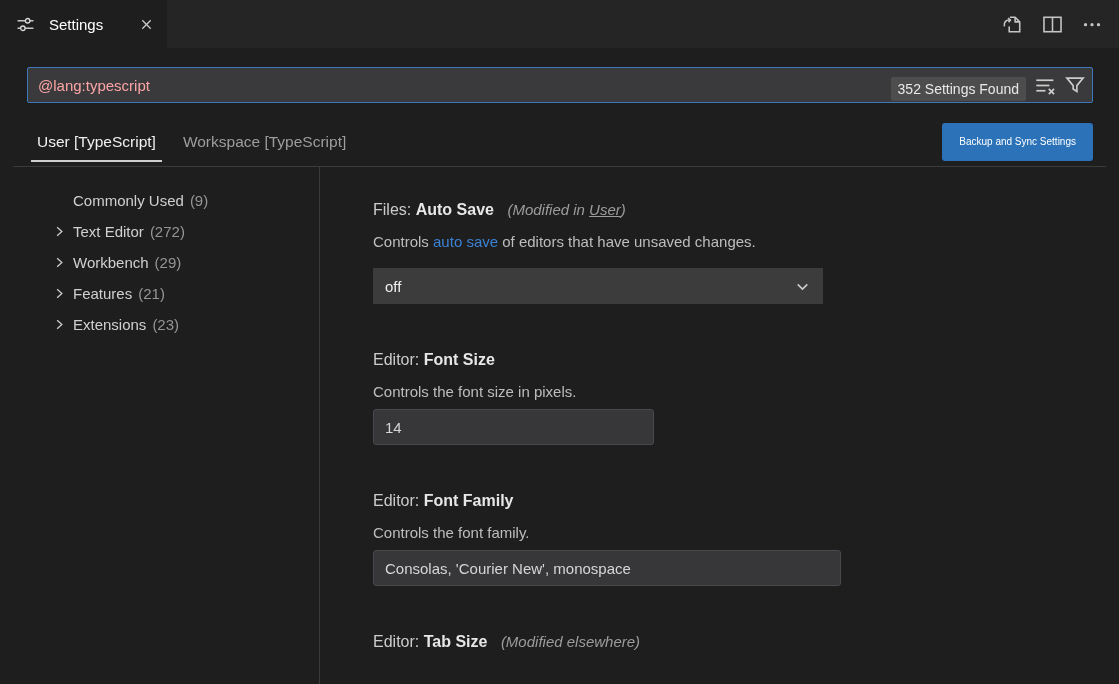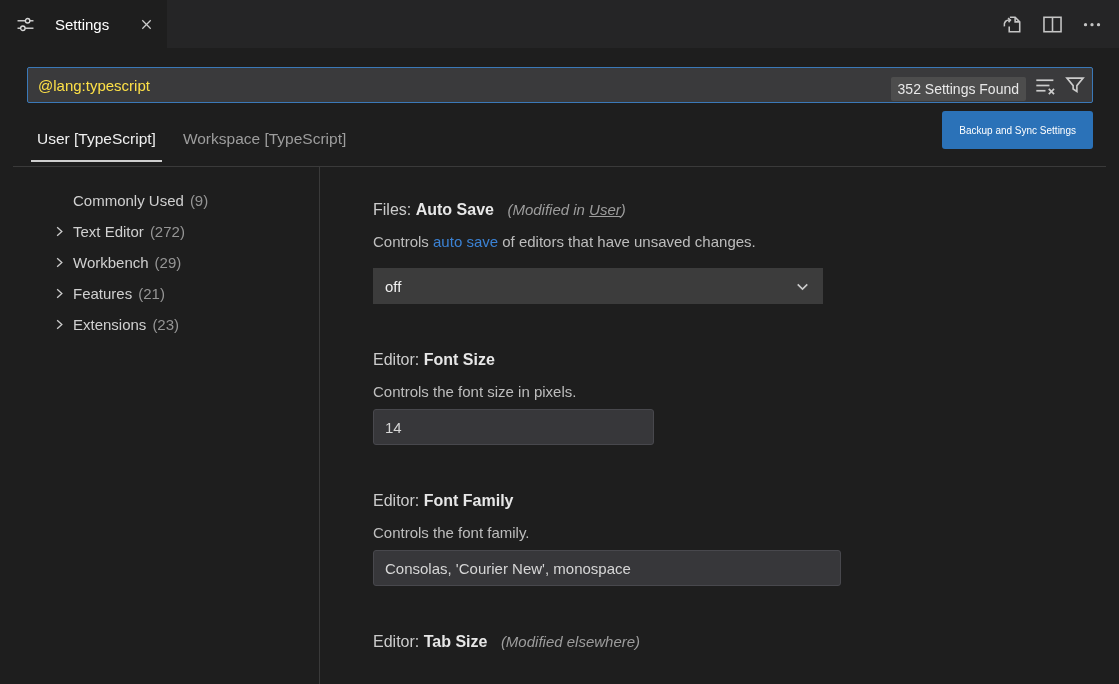--- a/index.html
+++ b/index.html
@@ -11,44 +11,44 @@
   }
   .window { width:1119px; height:684px; display:flex; flex-direction:column; background:#1e1e1e; }
 
   
   .tab-bar { height:48px; background:#252526; display:flex; align-items:stretch; flex:0 0 auto; }
   .tab {
     width:167px; background:#1e1e1e; display:flex; align-items:center;
     padding:0 13px 0 17px; cursor:pointer;
   }
   .tab-icon { color:#d7d7d7; display:flex; }
-  .tab-label { color:#ffffff; font-size:15px; margin-left:21px; }
+  .tab-label { color:#ffffff; font-size:15px; margin-left:15px; }
   .tab-close { margin-left:auto; color:#cccccc; display:flex; }
   .tab-actions { margin-left:auto; display:flex; align-items:center; gap:19px; padding-right:17px; color:#c5c5c5; }
   .action-icon { display:flex; cursor:pointer; }
 
   
   .search-section { padding:19px 26px 0 27px; flex:0 0 auto; }
   .search-box {
     height:36px; background:#3a3a3c; border:1px solid #3b79b8; border-radius:2px;
     display:flex; align-items:center; padding-right:7px;
   }
   .search-input {
     flex:1; height:100%; background:transparent; border:none; outline:none;
-    color:#fde047; font-size:15px; padding:0 10px;
+    color:#fca5a5; font-size:15px; padding:0 10px;
     font-family:"Liberation Sans", sans-serif;
   }
   .results-badge {
     background:#4d4d4d; color:#e8e8e8; font-size:14px;
     padding:4px 7px; border-radius:2px; white-space:nowrap;margin-top:8px;
   }
   .search-icon { color:#cccccc; display:flex; margin-left:9px; cursor:pointer; }
 
   
-  .scope-row { height:63px; display:flex; align-items:flex-start; padding:8px 26px 0 31px; flex:0 0 auto; }
+  .scope-row { height:63px; display:flex; align-items:center; padding:14px 26px 0 31px; flex:0 0 auto; }
   .scope-tabs { display:flex; height:100%; align-items:center; }
   .scope-tab {
     position:relative; height:100%; display:flex; align-items:center;
     padding:0 6px; margin-right:15px; font-size:15.5px; color:#9d9d9d; cursor:pointer;
   }
   .scope-tab.active { color:#f0f0f0; }
   .scope-tab.active::after {
     content:""; position:absolute; left:0; right:0; bottom:4px; height:2px; background:#cfcfcf;
   }
   .sync-button {

